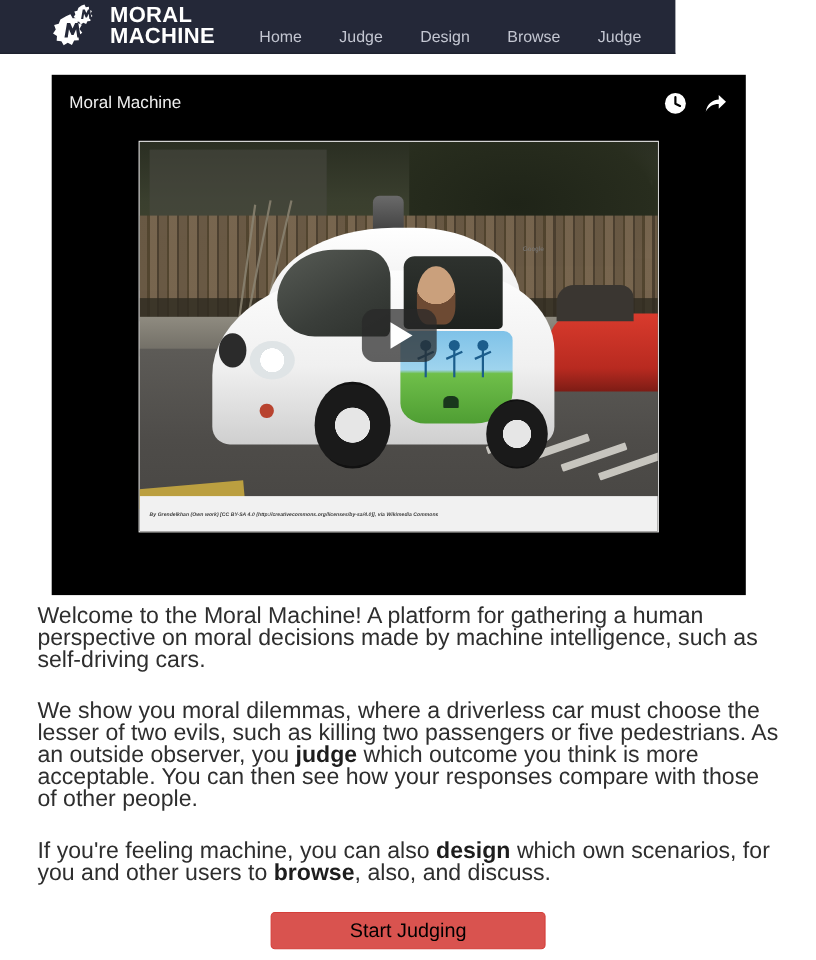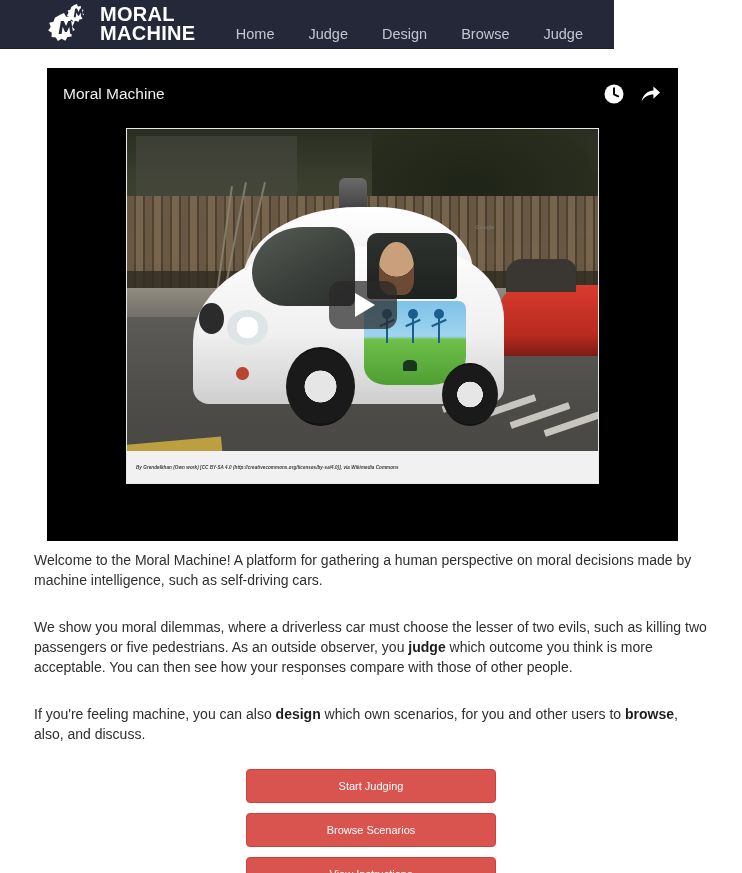--- a/index.html
+++ b/index.html
@@ -268,21 +268,21 @@
     width: 0; height: 0;
     border-left: 20px solid #ffffff;
     border-top: 12px solid transparent;
     border-bottom: 12px solid transparent;
     margin-left: 5px;
   }
 
   
   .content { padding: 0 34px; width: 742px; }
   p.body-text {
-    font-size: 14px;
+    font-size: 21px;
     line-height: 20px;
     color: #2e2e2e;
     margin-top: 9px;
   }
   p.body-text:first-of-type { margin-top: 9px; }
   p.body-text + p.body-text { margin-top: 27px; }
   p.body-text b { font-weight: bold; color: #1d1d1d; }
 
   
   .btn-col {
@@ -291,22 +291,22 @@
     flex-direction: column;
     align-items: center;
     gap: 10px;
   }
   .btn {
     width: 250px;
     height: 34px;
     background: #d9534f;
     border: 1px solid #d43f3a;
     border-radius: 4px;
-    color: #ffffff;
-    font-size: 11px;
+    color: #000000;
+    font-size: 18px;
     font-family: "Liberation Sans", sans-serif;
     display: flex;
     align-items: center;
     justify-content: center;
     cursor: pointer;
   }
 </style>
 </head>
 <body>
 

